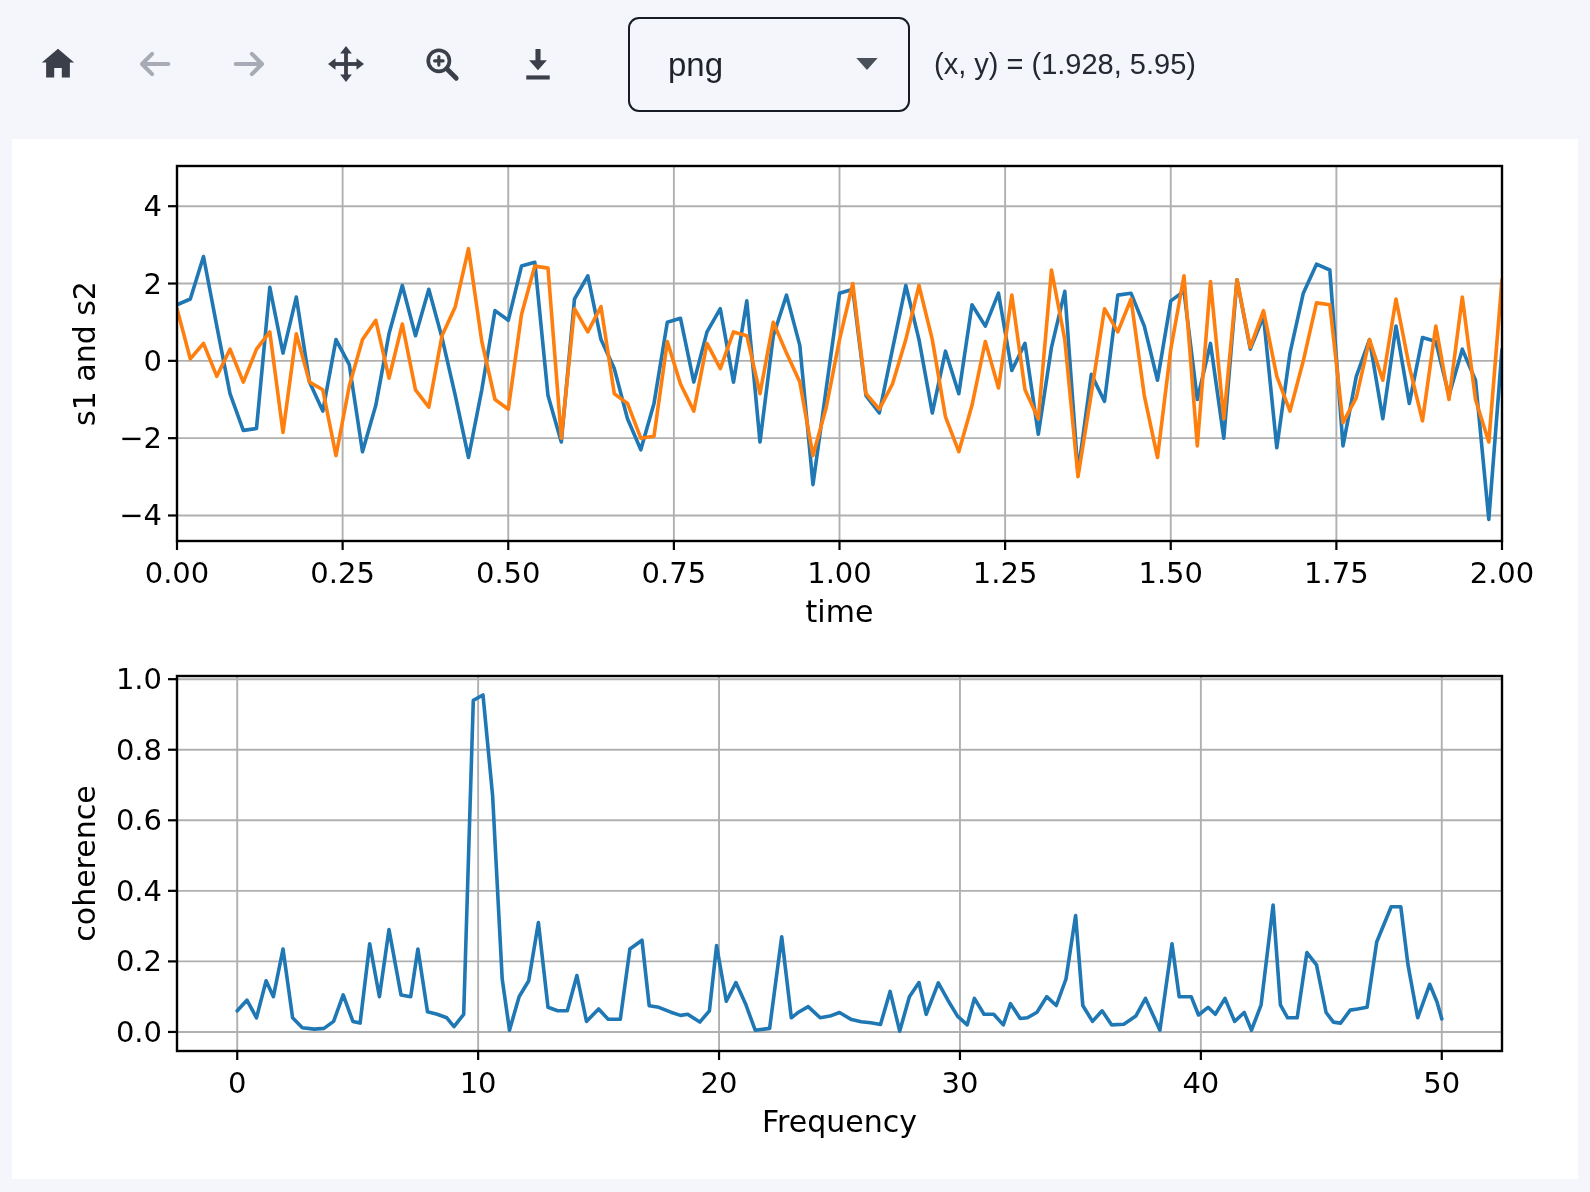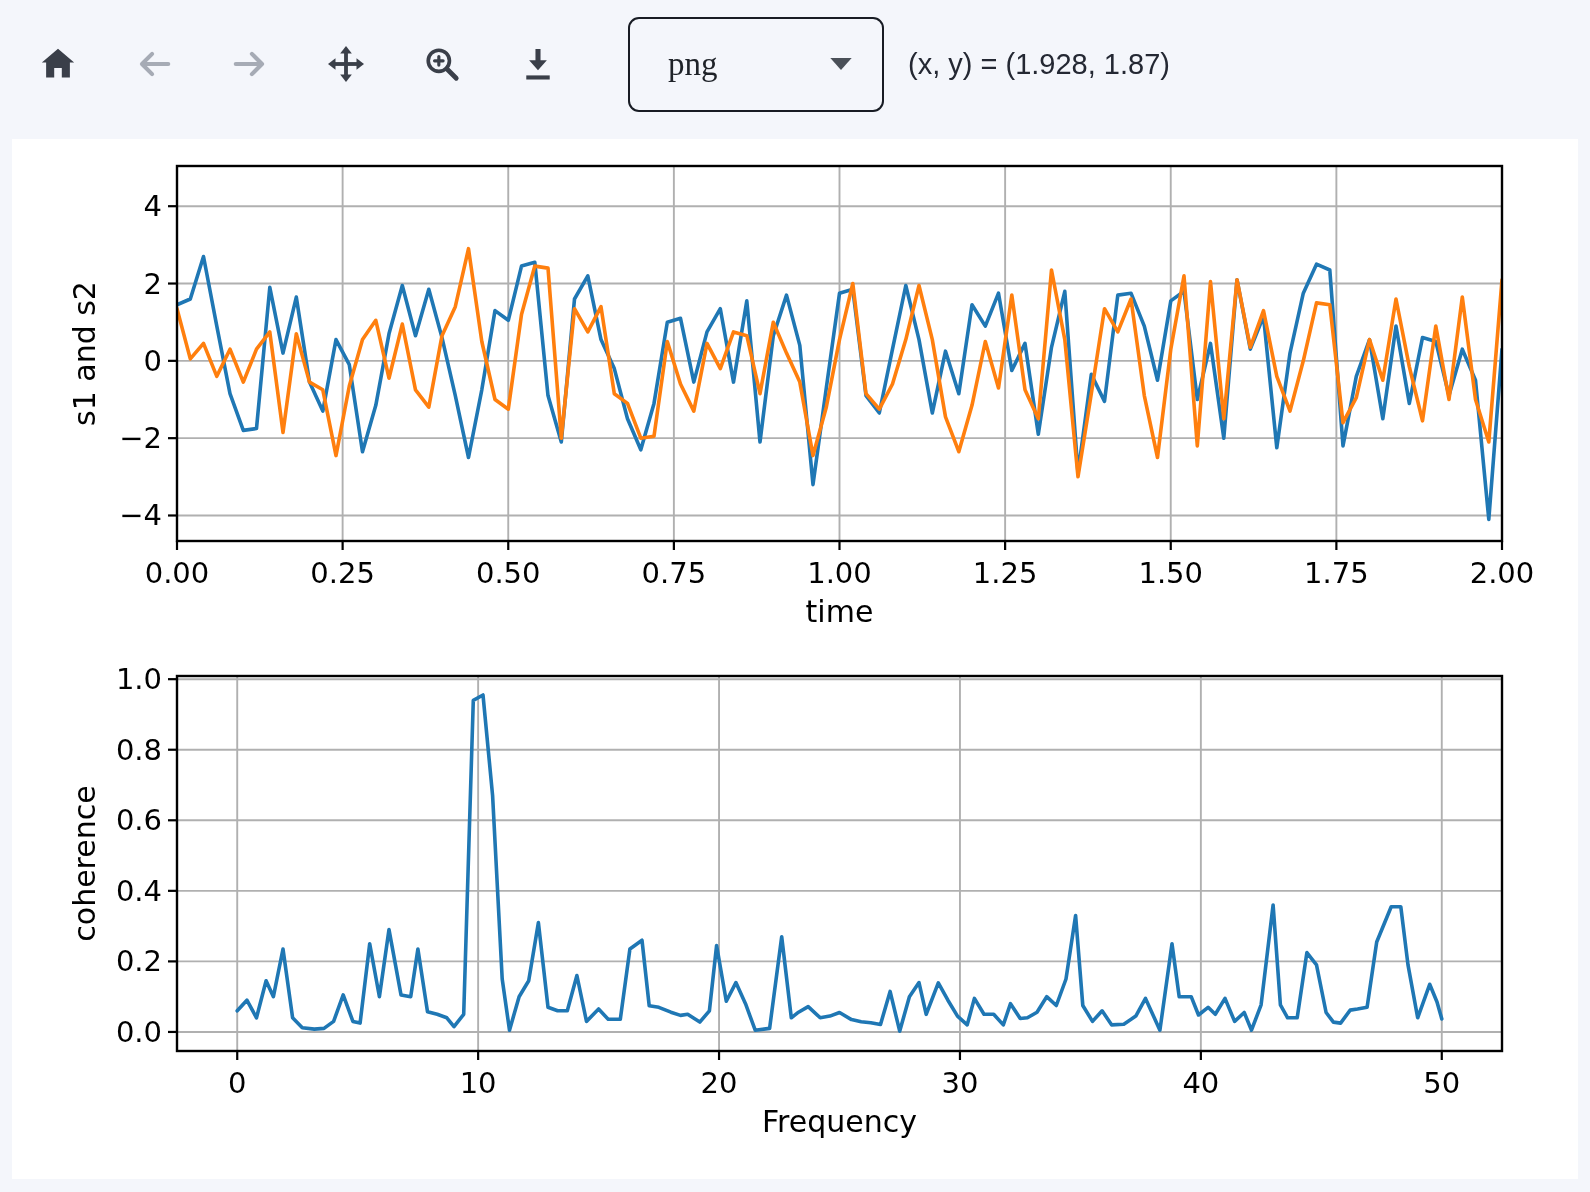--- a/index.html
+++ b/index.html
@@ -13,24 +13,24 @@
     display:flex;align-items:center;padding-left:38px;box-sizing:border-box;
   }
   .tb-btn{
     background:none;border:none;padding:0;margin:0 28px 0 28px;
     width:40px;height:44px;display:flex;align-items:center;justify-content:center;
     cursor:pointer;
   }
   .tb-btn:first-child{margin-left:0;}
   .tb-btn svg{display:block;}
   .format-select{
-    margin-left:42px;width:256px;height:95px;box-sizing:border-box;
+    margin-left:42px;width:282px;height:95px;box-sizing:border-box;
     border:2.5px solid #181c24;border-radius:11px;
     display:flex;align-items:center;padding:0 30px 0 38px;
-    cursor:pointer;background:transparent;font-family:Liberation Serif, serif;
+    cursor:pointer;background:transparent;
   }
   .format-select .value{
     font-size:33px;color:#1f2329;flex:1;line-height:1;
   }
   .readout{
     margin-left:24px;font-size:29px;color:#242833;white-space:nowrap;
   }
   .figure{
     position:absolute;left:12px;top:139px;width:1566px;height:1040px;
     background:#ffffff;
@@ -84,21 +84,21 @@
     </svg>
   </button>
 
   <div class="format-select">
     <span class="value">png</span>
     <svg width="22" height="12" viewBox="0 0 16 9">
       <path d="M0 0h16L8 9z" fill="#4a5058"></path>
     </svg>
   </div>
 
-  <div class="readout">(x, y) = (1.928, 1.87)</div>
+  <div class="readout">(x, y) = (1.928, 5.95)</div>
 </div>
 
 <div class="figure">
   <svg id="fig-svg" width="1566" height="1040">
       <g>
         <line x1="165" y1="27" x2="165" y2="402" stroke="#b0b0b0" stroke-width="1.9"></line>
         <line x1="330.625" y1="27" x2="330.625" y2="402" stroke="#b0b0b0" stroke-width="1.9"></line>
         <line x1="496.25" y1="27" x2="496.25" y2="402" stroke="#b0b0b0" stroke-width="1.9"></line>
         <line x1="661.875" y1="27" x2="661.875" y2="402" stroke="#b0b0b0" stroke-width="1.9"></line>
         <line x1="827.5" y1="27" x2="827.5" y2="402" stroke="#b0b0b0" stroke-width="1.9"></line>

